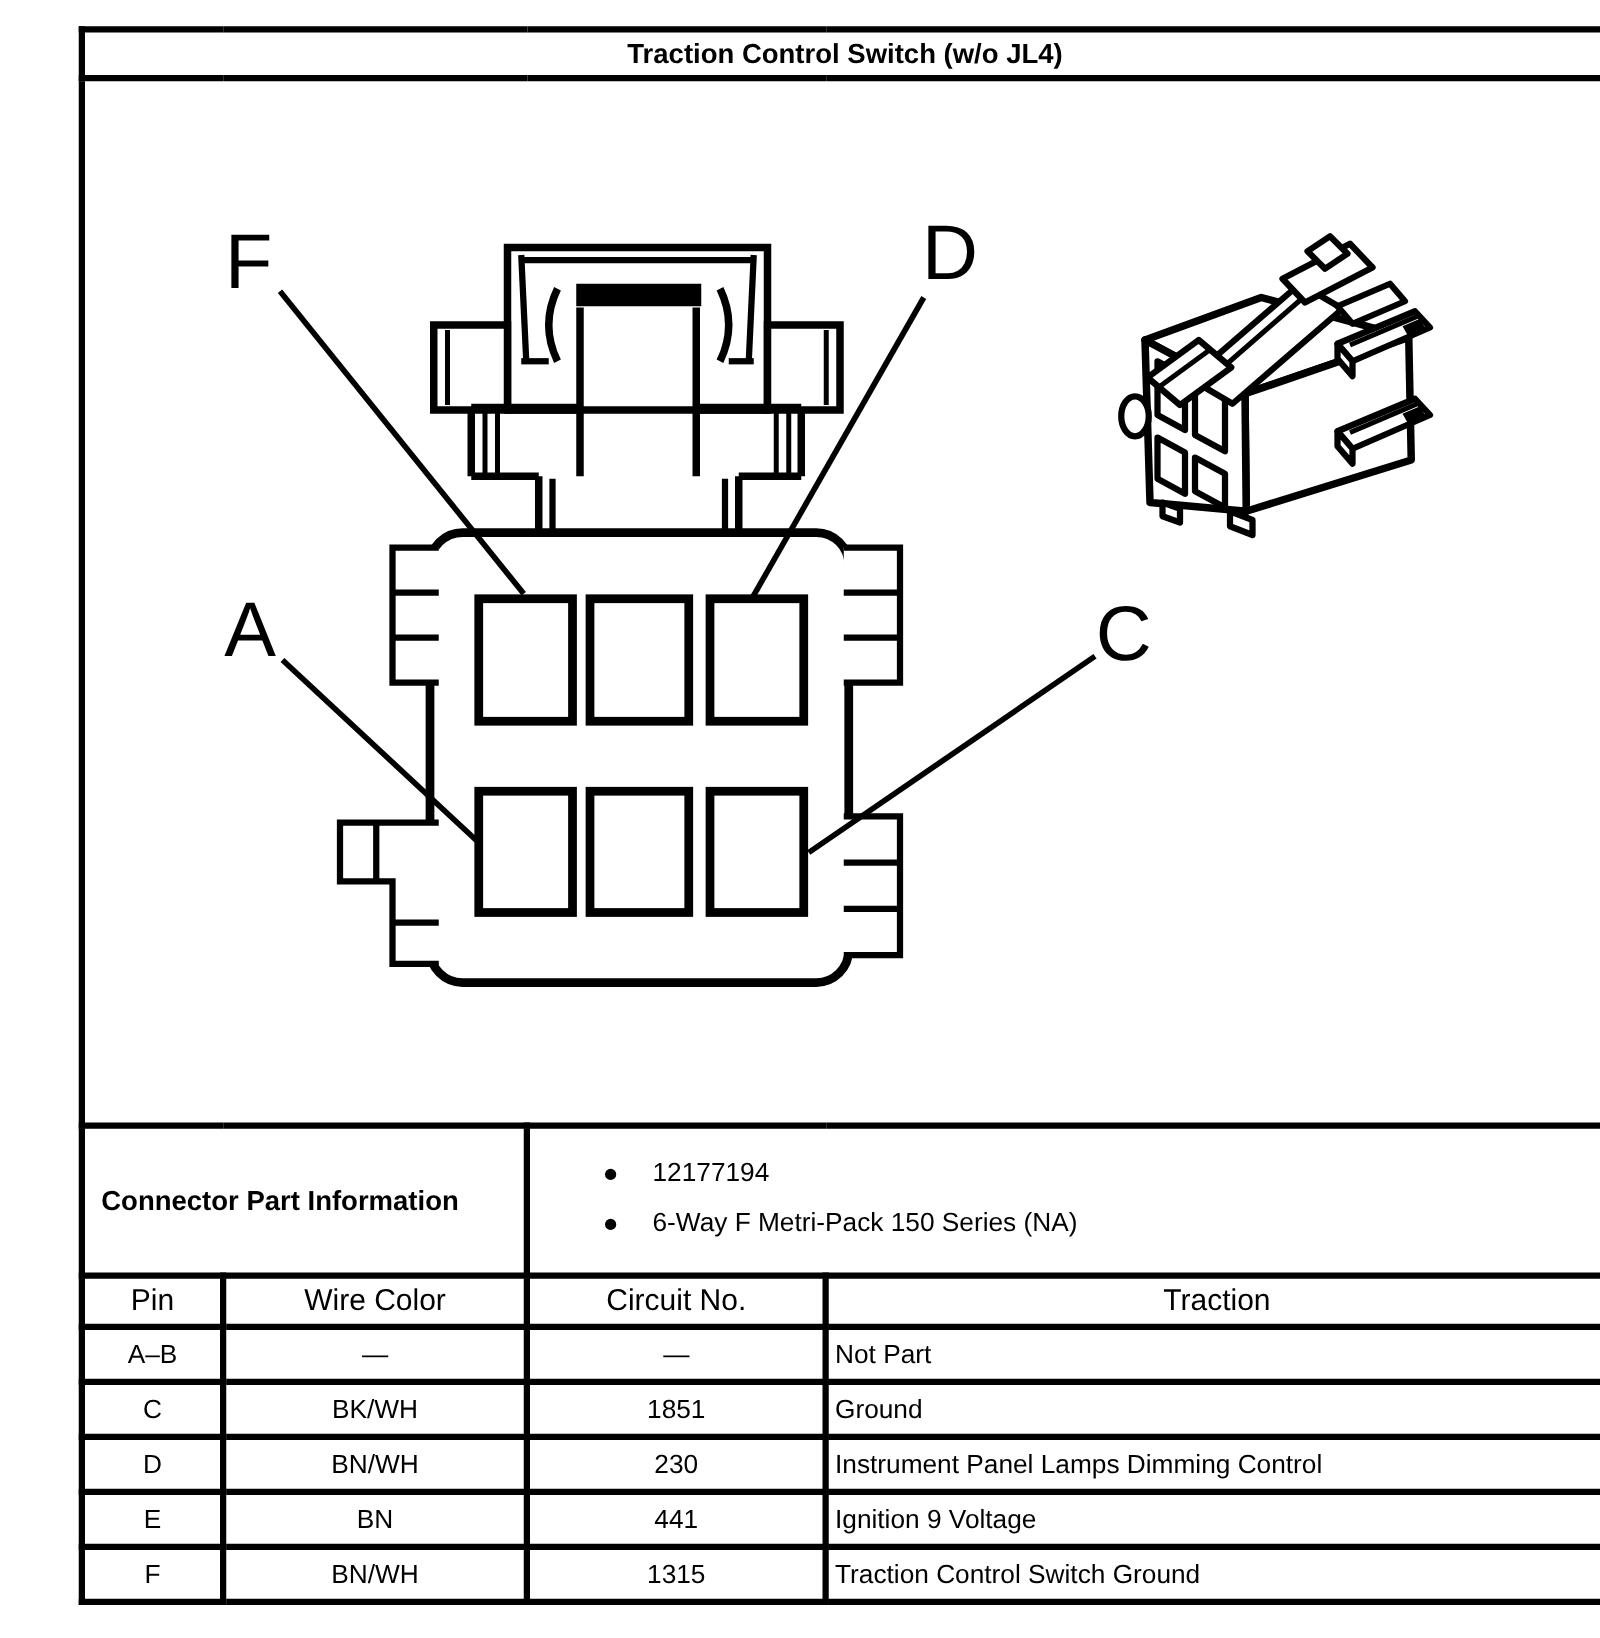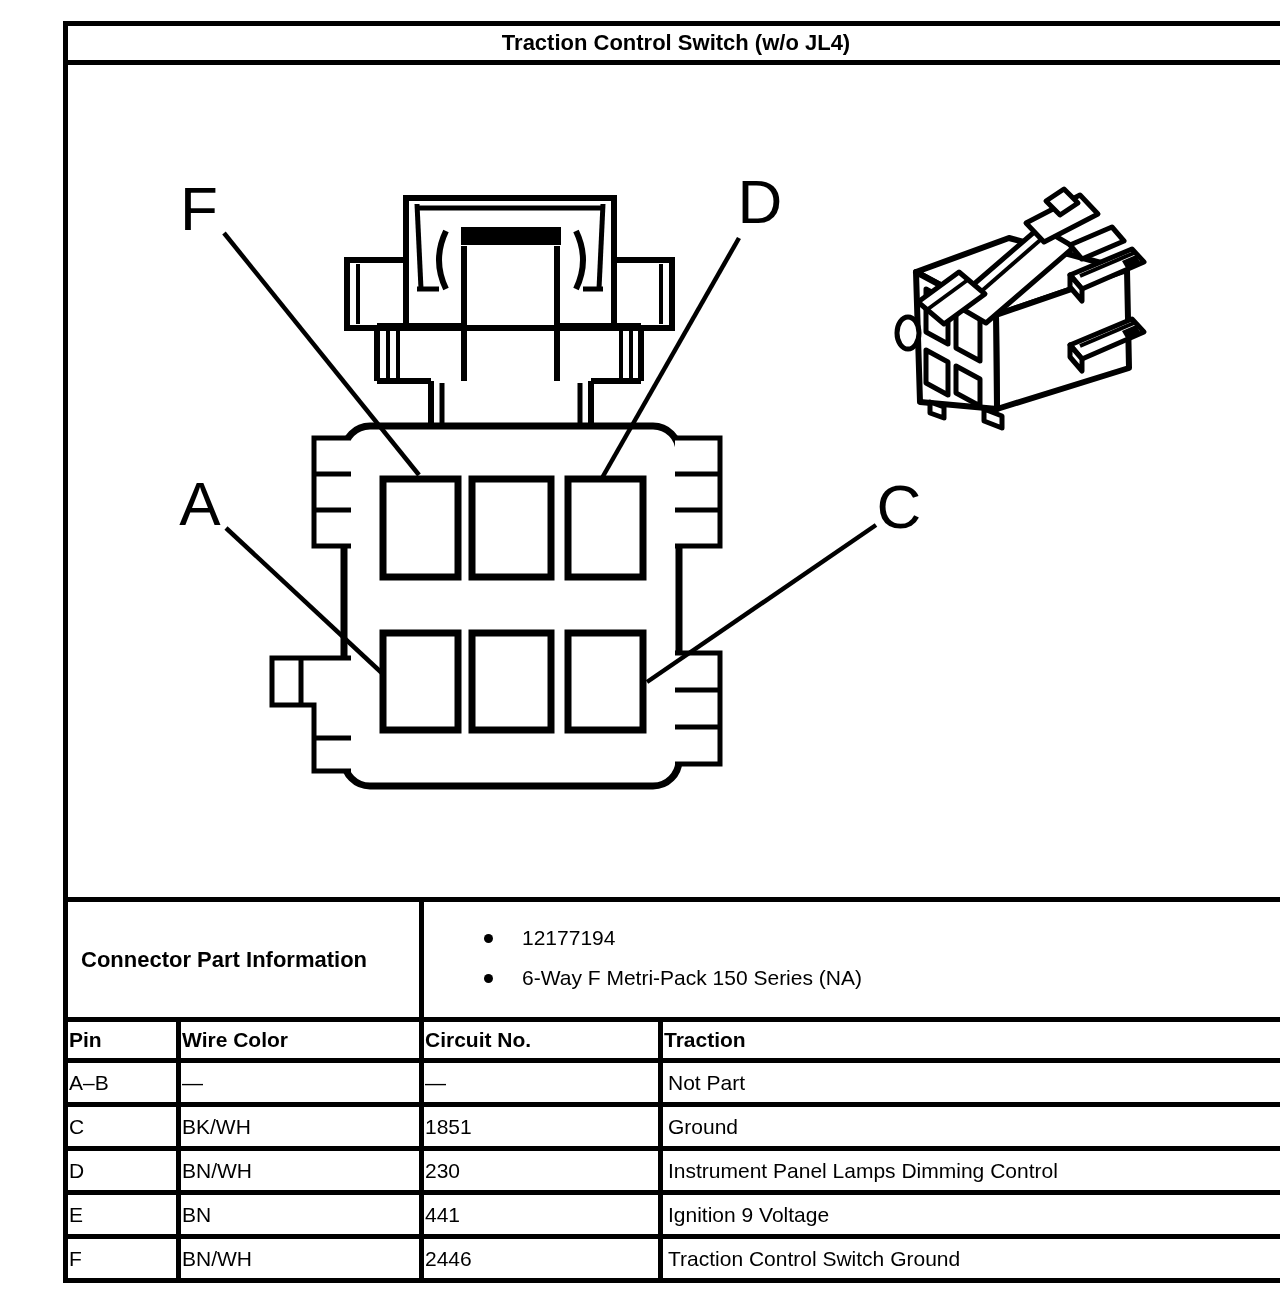--- a/index.html
+++ b/index.html
@@ -5,22 +5,22 @@
   html,body{margin:0;padding:0;background:#ffffff;}
   body{width:1280px;height:1310px;position:relative;font-family:"Liberation Sans",sans-serif;color:#000;}
   .frame{position:absolute;left:29px;top:21px;border-collapse:collapse;table-layout:fixed;width:1221px;margin-left:34px;}
   .frame td{border:5px solid #000;background:#fff;vertical-align:middle;overflow:hidden;}
   td.title-cell{height:32px;text-align:center;font-weight:bold;font-size:22px;}
   td.diagram-cell{height:828px;padding:0;}
   td.info-label-cell{height:113px;font-weight:bold;font-size:22px;padding-left:13px;}
   td.info-bullets-cell{vertical-align:top;padding:23px 0 0 60px;}
   .bullet-row{display:flex;align-items:flex-start;margin-bottom:14px;font-size:21px;line-height:26px;}
   .bullet-dot{flex:0 0 auto;width:9px;height:9px;border-radius:50%;background:#000;margin:9px 29px 0 0;}
-  td.head-cell{height:34px;font-weight:bold;font-size:21px;}
-  td.data-cell{height:37px;font-size:21px;text-align:left;}
+  td.head-cell{height:34px;font-weight:normal;font-size:24px;text-align:center;}
+  td.data-cell{height:37px;font-size:21px;text-align:center;}
   td.data-cell.fn{text-align:left;padding-left:5px;}
   svg text{font-family:"Liberation Sans",sans-serif;}
 </style>
 </head>
 <body>
 
 <table class="frame">
   <colgroup>
       <col style="width:113px">
       <col style="width:243px">
@@ -205,17 +205,17 @@
   </tr>
   <tr>
     <td class="data-cell">E</td>
     <td class="data-cell">BN</td>
     <td class="data-cell">441</td>
     <td class="data-cell fn">Ignition 9 Voltage</td>
   </tr>
   <tr>
     <td class="data-cell">F</td>
     <td class="data-cell">BN/WH</td>
-    <td class="data-cell">2446</td>
+    <td class="data-cell">1315</td>
     <td class="data-cell fn">Traction Control Switch Ground</td>
   </tr>
 </tbody>
   </table>
 
 </body></html>

